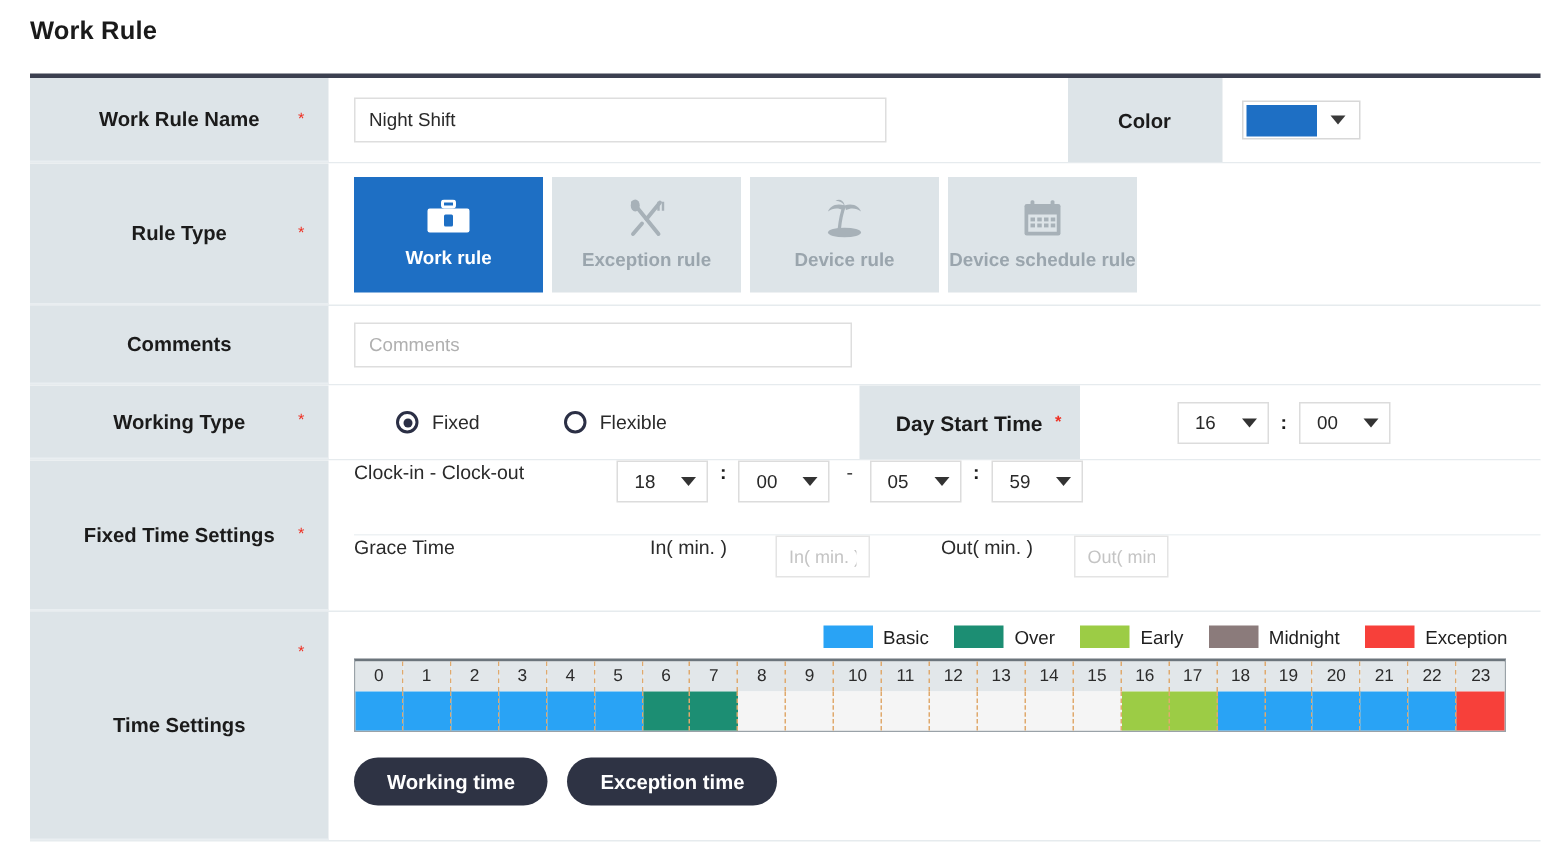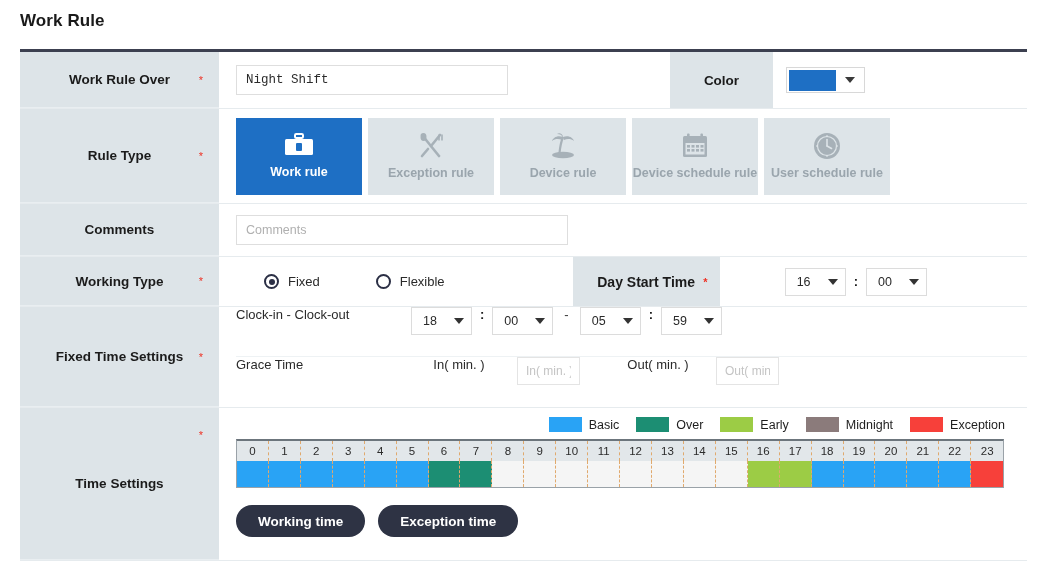--- a/index.html
+++ b/index.html
@@ -74,21 +74,21 @@
     height: 30px;
     border: 1px solid #dedede;
     background: #fff;
     font-family: "Liberation Sans", sans-serif;
     font-size: 12.5px;
     color: #2a2a2a;
     padding: 0 9px;
     outline: none;
   }
   .txt-input::placeholder { color: #b0b0b0; }
-  #work-rule-name-input { width: 272px; font-family: Liberation Mono, monospace; }
+  #work-rule-name-input { width: 355px; }
   #comments-input { width: 332px; }
 
   
   .color-label-cell {
     width: 103px;
     flex: 0 0 103px;
     background: #dde4e8;
     display: flex;
     align-items: center;
     justify-content: center;
@@ -267,21 +267,21 @@
 </style>
 </head>
 <body>
 
 <div id="page-title">Work Rule</div>
 
 <div id="form-table">
 
   <div class="row" style="height:57px;">
     <div class="lbl-cell">
-      <span class="lbl-text">Work Rule Over</span>
+      <span class="lbl-text">Work Rule Name</span>
       <span class="req mid">*</span>
     </div>
     <div class="val-cell">
       <input class="txt-input" id="work-rule-name-input" type="text" value="Night Shift" style="">
     </div>
     <div class="color-label-cell">Color</div>
     <div class="color-value-cell">
       <div class="color-picker">
         <div class="color-swatch"></div>
         <div class="caret"></div>
@@ -347,39 +347,20 @@
                   <rect x="6" y="17" width="3" height="2.6"></rect>
                   <rect x="10.5" y="17" width="3" height="2.6"></rect>
                   <rect x="15" y="17" width="3" height="2.6"></rect>
                   <rect x="19.5" y="17" width="3" height="2.6"></rect>
                 </g>
                 <rect x="6" y="1.5" width="2.6" height="5" rx="1" fill="#a7b1b8"></rect>
                 <rect x="19.4" y="1.5" width="2.6" height="5" rx="1" fill="#a7b1b8"></rect>
               </svg>
             </span>
             <span>Device schedule rule</span>
-          </div>
-          <div class="tile">
-            <span>
-              <svg width="28" height="28" viewBox="0 0 28 28">
-                <circle cx="14" cy="14" r="13" fill="#a7b1b8"></circle>
-                <circle cx="14" cy="14" r="9.5" fill="none" stroke="#dde4e8" stroke-width="1.2"></circle>
-                <g stroke="#dde4e8" stroke-width="1.6" stroke-linecap="round">
-                  <line x1="14" y1="14" x2="14" y2="7.5"></line>
-                  <line x1="14" y1="14" x2="18.5" y2="16.5"></line>
-                </g>
-                <g fill="#dde4e8">
-                  <circle cx="14" cy="4.2" r="1"></circle>
-                  <circle cx="23.8" cy="14" r="1"></circle>
-                  <circle cx="14" cy="23.8" r="1"></circle>
-                  <circle cx="4.2" cy="14" r="1"></circle>
-                </g>
-              </svg>
-            </span>
-            <span>User schedule rule</span>
           </div>
         </div>
     </div>
   </div>
 
   <div class="row" style="height:53px;">
     <div class="lbl-cell">
       <span class="lbl-text">Comments</span>
     </div>
     <div class="val-cell">

